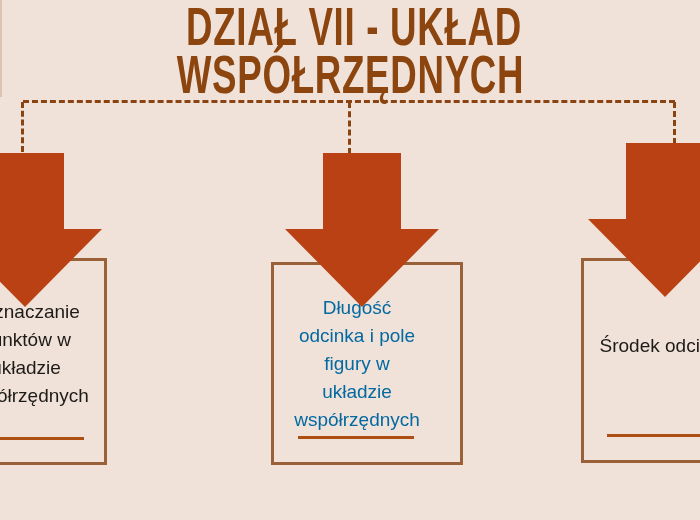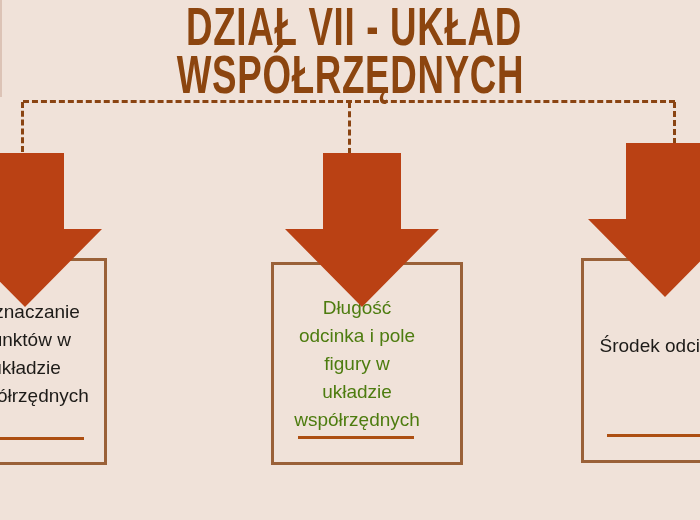--- a/index.html
+++ b/index.html
@@ -97,21 +97,21 @@
   <div class="dash-v dash-v-right" style="border-color: rgb(138, 68, 18);"></div>
 
   <div class="topic-box box-left" style="border-color: rgb(154, 97, 56);"></div>
   <div class="topic-box box-mid" style="border-color: rgb(154, 97, 56);"></div>
   <div class="topic-box box-right" style="border-color: rgb(154, 97, 56);"></div>
 
   <div class="topic-text text-left" style="color: rgb(29, 27, 24);">Zaznaczanie
 punktów w
 układzie
 współrzędnych</div>
-  <div class="topic-text text-mid" style="color: #4d7c0f;">Długość
+  <div class="topic-text text-mid" style="color: #0369a1;">Długość
 odcinka i pole
 figury w
 układzie
 współrzędnych</div>
   <div class="topic-text text-right" style="color: rgb(29, 27, 24);">Środek odcinka</div>
 
   <div class="topic-underline ul-left" style="background-color: rgb(173, 79, 18);"></div>
   <div class="topic-underline ul-mid" style="background-color: rgb(173, 79, 18);"></div>
   <div class="topic-underline ul-right" style="background-color: rgb(173, 79, 18);"></div>
 

